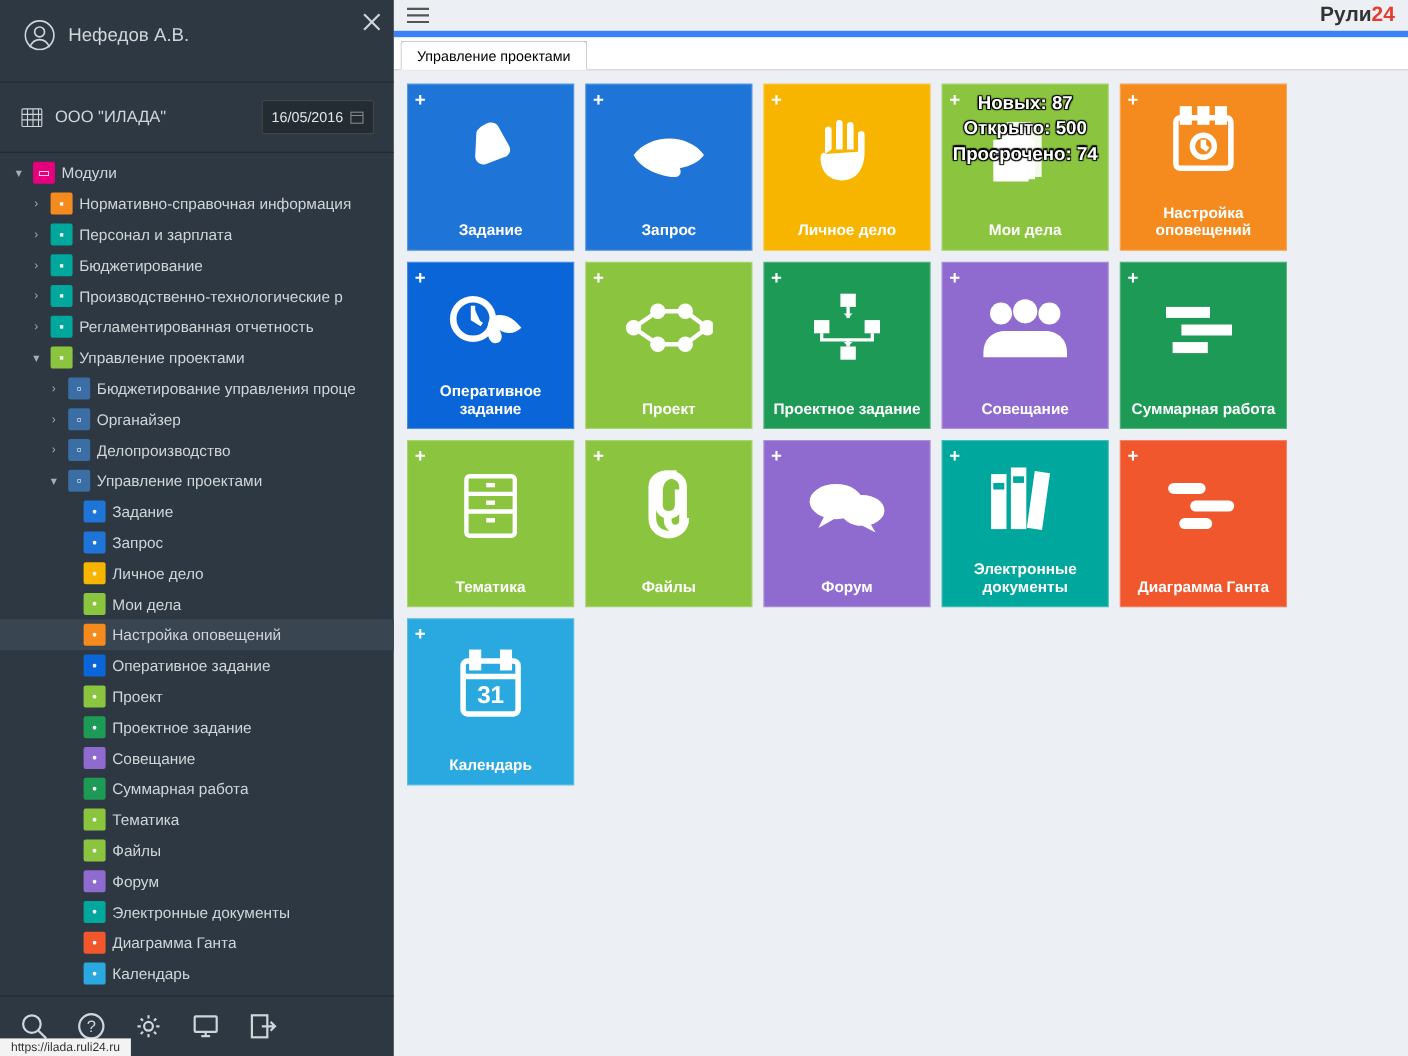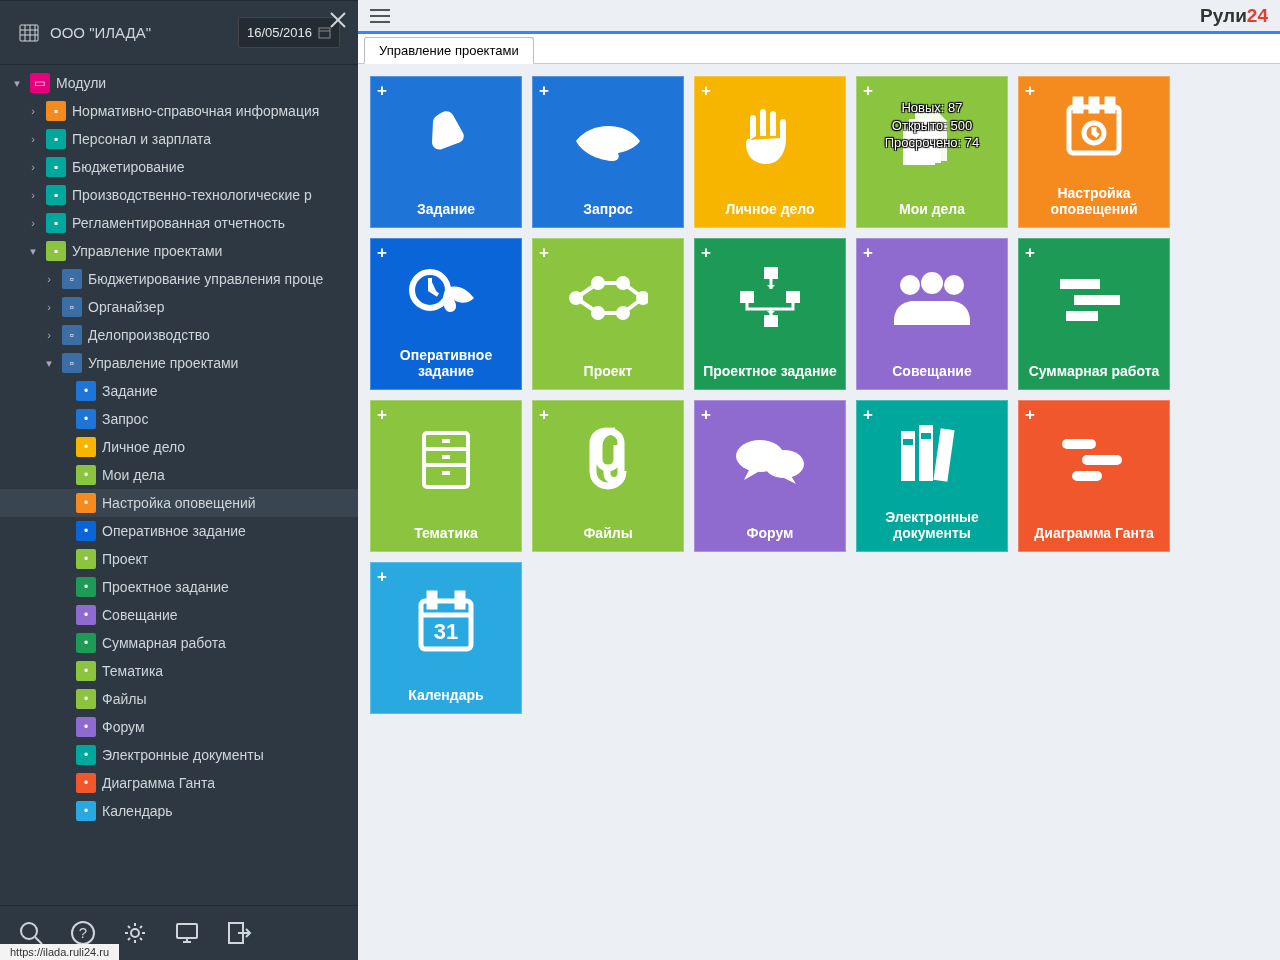--- a/index.html
+++ b/index.html
@@ -25,47 +25,57 @@
 .t-label{overflow:hidden;text-overflow:ellipsis;}
 .ind1{padding-left:26px;} .ind2{padding-left:42px;} .ind3{padding-left:56px;}
 
 .sb-bottom{display:flex;gap:26px;padding:14px 18px;border-top:1px solid #232c33;}
 .sb-bottom .bicon{cursor:pointer;}
 
 .status-bar{position:absolute;bottom:0;left:0;background:#f3f3f3;padding:2px 10px;font-size:11px;color:#333;}
 
 
 .main{flex:1;height:100%;background:#eceff3;display:flex;flex-direction:column;}
-.topbar{height:34px;background:#eceff3;display:flex;align-items:center;justify-content:space-between;padding:0 12px;border-bottom:3px solid #3b82f6;}
+.topbar{height:34px;background:#eceff3;display:flex;align-items:center;justify-content:space-between;padding:0 12px;border-bottom:6px solid #3b82f6;}
 .hamburger{cursor:pointer;}
 .brand{font-size:19px;font-weight:bold;color:#333;}
 .brand .red{color:#e63b2e;}
 
 .tabbar{background:#fff;display:flex;align-items:flex-end;height:30px;border-bottom:1px solid #c7cbd1;padding-left:6px;}
 .tab{border:1px solid #b8bdc3;border-bottom:1px solid #fff;border-radius:3px 3px 0 0;background:#fff;padding:5px 14px;font-size:13px;position:relative;top:1px;}
 
 .tiles{padding:12px;display:flex;flex-wrap:wrap;gap:10px;align-content:flex-start;}
 .tile{width:152px;height:152px;color:#fff;position:relative;display:flex;flex-direction:column;align-items:center;justify-content:flex-end;cursor:pointer;border:1px solid rgba(255,255,255,.25);}
 .tile .plus{position:absolute;top:4px;left:6px;font-size:17px;font-weight:bold;}
 .tile .t-mid{flex:1;display:flex;align-items:center;justify-content:center;font-size:56px;}
 .tile .t-title{font-size:14px;font-weight:bold;padding:6px 4px 10px 4px;text-align:center;line-height:1.15;}
-.tile .stats{position:absolute;top:22px;left:0;right:0;text-align:center;font-size:13px;font-weight:normal;text-shadow:1px 1px 1px #000,-1px -1px 1px #000,1px -1px 1px #000,-1px 1px 1px #000;line-height:1.35;}
+.tile .stats{position:absolute;top:6px;left:0;right:0;text-align:center;font-size:17px;font-weight:bold;text-shadow:1px 1px 1px #000,-1px -1px 1px #000,1px -1px 1px #000,-1px 1px 1px #000;line-height:1.35;}
 svg{display:block;}
 </style>
 </head>
 <body>
 
 <div class="app">
 
   <div class="sidebar">
     <div class="sb-close">
       <svg width="20" height="20" viewBox="0 0 20 20">
           <line x1="3" y1="3" x2="17" y2="17" stroke-width="2"></line>
           <line x1="17" y1="3" x2="3" y2="17" stroke-width="2"></line>
         </svg>
+    </div>
+    <div class="sb-user">
+      <span>
+        <svg width="28" height="28" viewBox="0 0 28 28" stroke="#cfd5da" fill="none" stroke-width="1.5">
+            <circle cx="14" cy="14" r="13"></circle>
+            <circle cx="14" cy="11" r="4.5"></circle>
+            <path d="M5 25c2-5 6-7 9-7s7 2 9 7"></path>
+          </svg>
+      </span>
+      <span>Нефедов А.В.</span>
     </div>
     <div class="sb-divider"></div>
     <div class="sb-org-row">
       <span class="org-icon">
         <svg width="22" height="22" viewBox="0 0 22 22" stroke="#cfd5da" fill="none">
             <rect x="2" y="3" width="18" height="16" rx="1"></rect>
             <line x1="2" y1="8" x2="20" y2="8"></line>
             <line x1="2" y1="13" x2="20" y2="13"></line>
             <line x1="7" y1="3" x2="7" y2="19"></line>
             <line x1="12" y1="3" x2="12" y2="19"></line>

